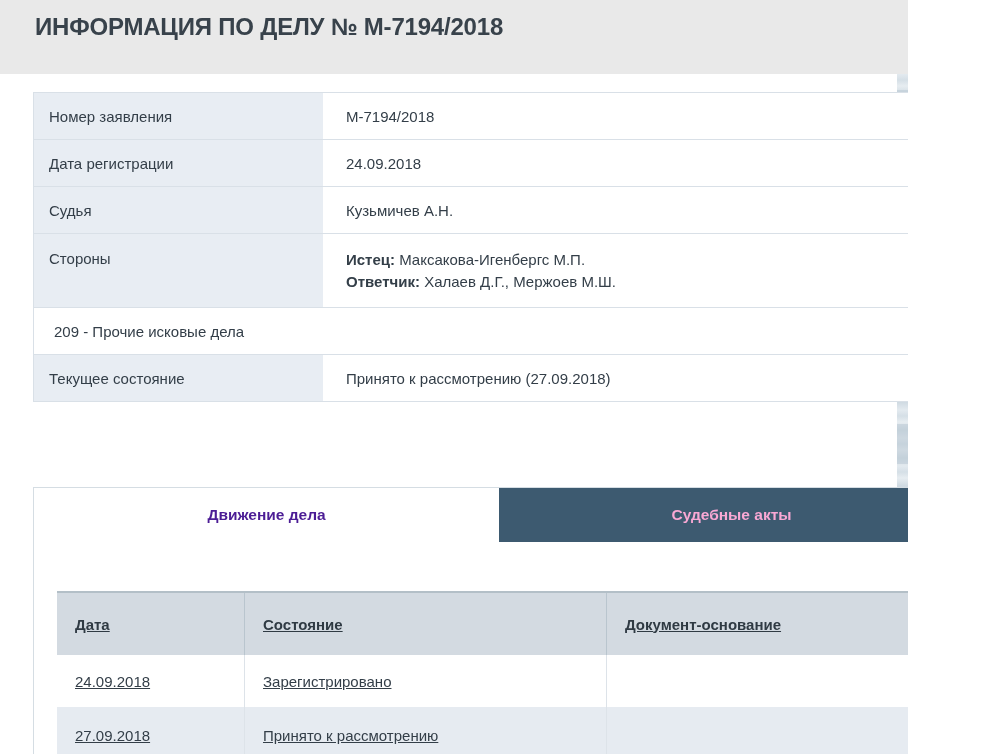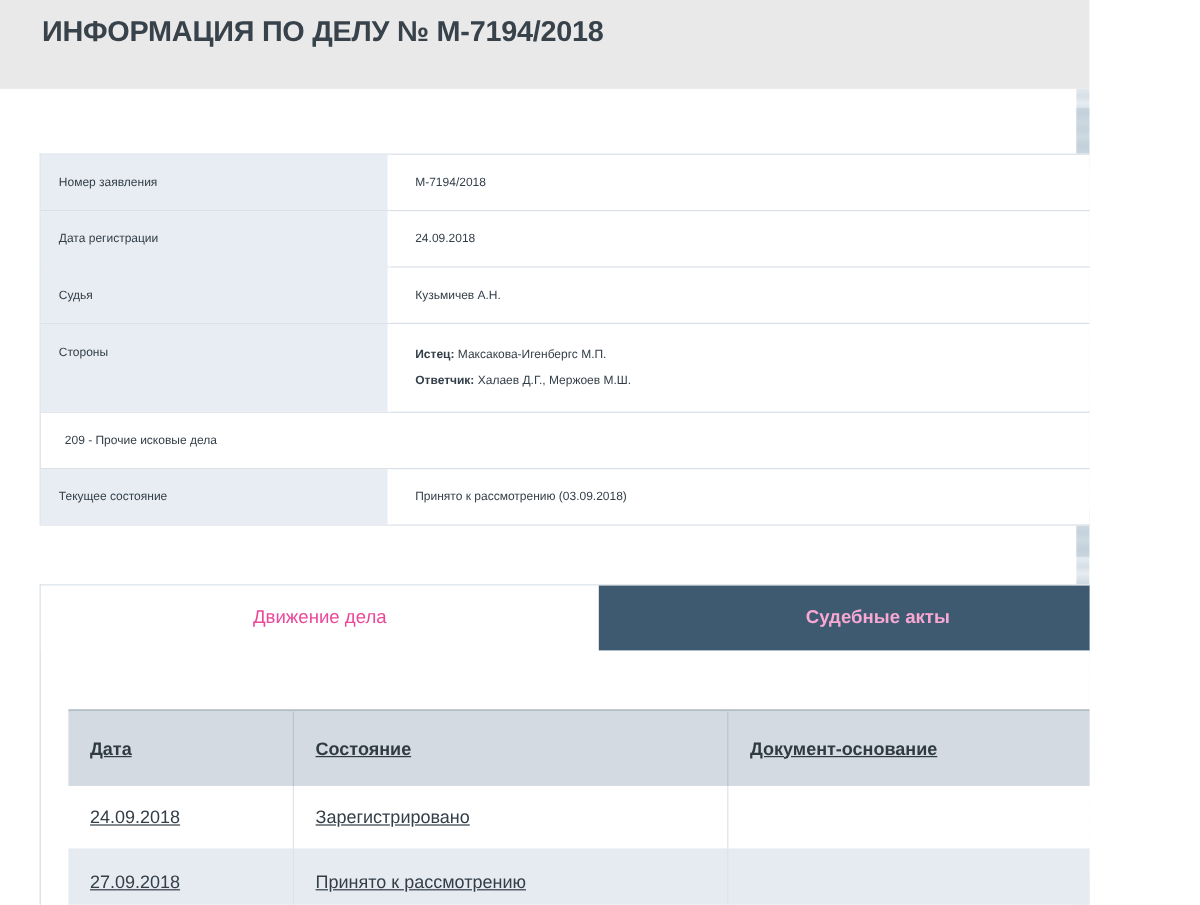--- a/index.html
+++ b/index.html
@@ -41,22 +41,21 @@
   .edge-strip .p1 { top: 16px;  height: 46px; }
   .edge-strip .p2 { top: 350px; height: 40px; }
   .edge-strip .p3 { top: 656px; height: 24px; background:#9fb4c2; }
 
   
   .info-table {
     position: absolute; left: 33px; top: 92px; width: 932px;
     border: 1px solid #d9e0e7;
     border-bottom: none;
     background: #fff;
-    font-size: 10px;
-    margin-top: 36px;
+    font-size: 15px;
   }
   .info-row { display: flex; border-bottom: 1px solid #d9e0e7; }
   .info-label {
     width: 292px; min-width: 292px;
     background: #e8edf3;
     border-right: 3px solid #ffffff;
     padding: 14px 15px 13px 15px;
     line-height: 19px;
   }
   .info-value {
@@ -76,21 +75,21 @@
     border-bottom: none;
     background: #fff;
   }
   .tabs { display: flex; height: 54px; }
   .tab {
     width: 50%;
     display: flex; align-items: center; justify-content: center;
     font-size: 15.5px;
     cursor: pointer;
   }
-  .tab.active { background: #ffffff; color: #ec4899; font-weight: 400; }
+  .tab.active { background: #ffffff; color: #4c1d95; font-weight: 700; }
   .tab.inactive { background: #3d5a70; color: #f9a8d4; font-weight: 700; }
 
   
   .movement-table {
     margin: 49px 0 0 23px;
     width: 883px;
     border-top: 2px solid #b3bfc7;
     font-size: 15px;
     border-collapse: collapse;
   }
@@ -148,21 +147,21 @@
       </div>
     </div>
 
 
     <div class="info-row">
       <div class="info-value">209 - Прочие исковые дела</div>
     </div>
 
     <div class="info-row">
       <div class="info-label">Текущее состояние</div>
-      <div class="info-value">Принято к рассмотрению (03.09.2018)</div>
+      <div class="info-value">Принято к рассмотрению (27.09.2018)</div>
     </div>
 
   </div>
 
   <div class="content-box">
     <div class="tabs">
       <div class="tab active">Движение дела</div>
       <div class="tab inactive">Судебные акты</div>
     </div>
 

